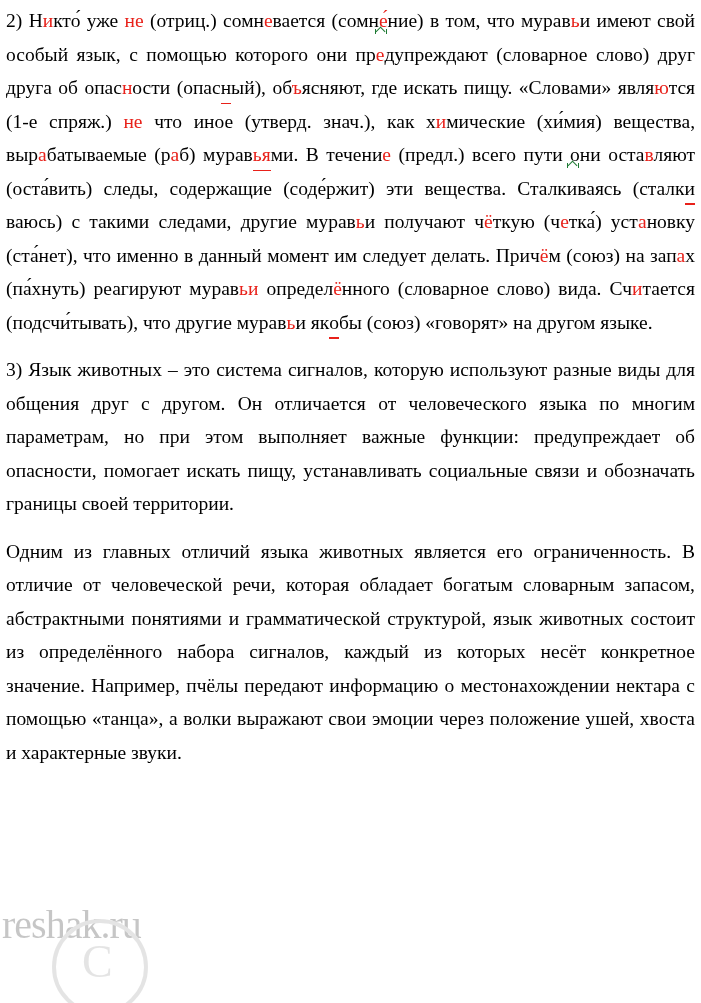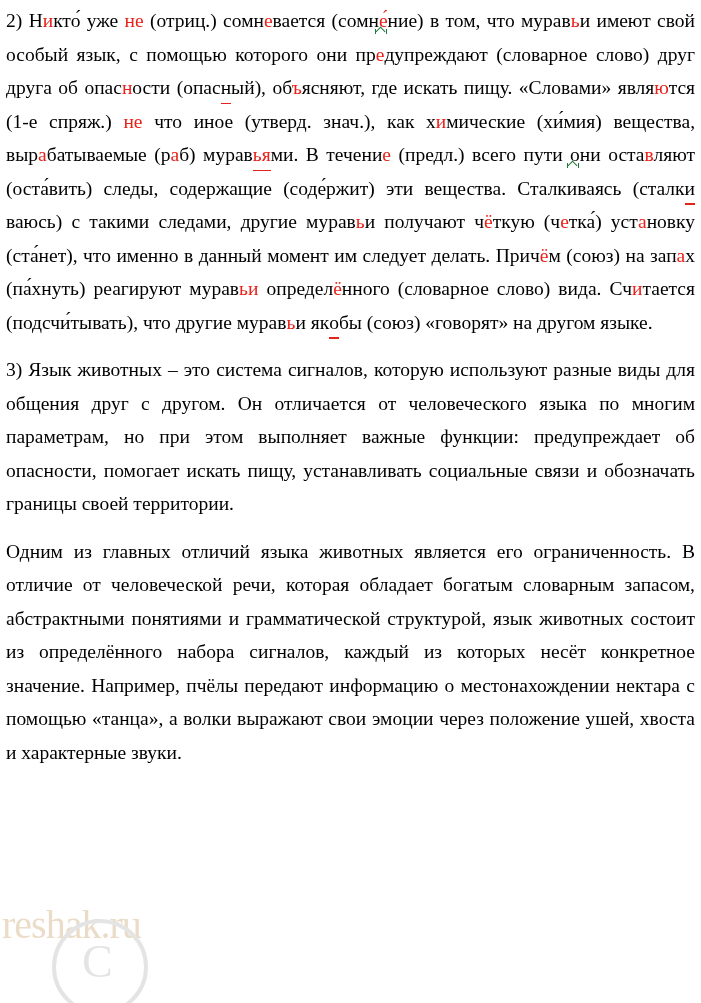--- a/index.html
+++ b/index.html
@@ -111,21 +111,21 @@
     height: 130px;
     pointer-events: none;
     opacity: 0.22;
   }
   .watermark .wm-text {
     position: absolute;
     left: 2px;
     top: 28px;
     font-size: 40px;
     font-family: "Liberation Serif", serif;
-    color: #a16207;
+    color: #000000;
     letter-spacing: -1px;
   }
   .watermark .wm-circle {
     position: absolute;
     left: 52px;
     top: 46px;
     width: 88px;
     height: 88px;
     border: 4px solid #8a8a8a;
     border-radius: 50%;

